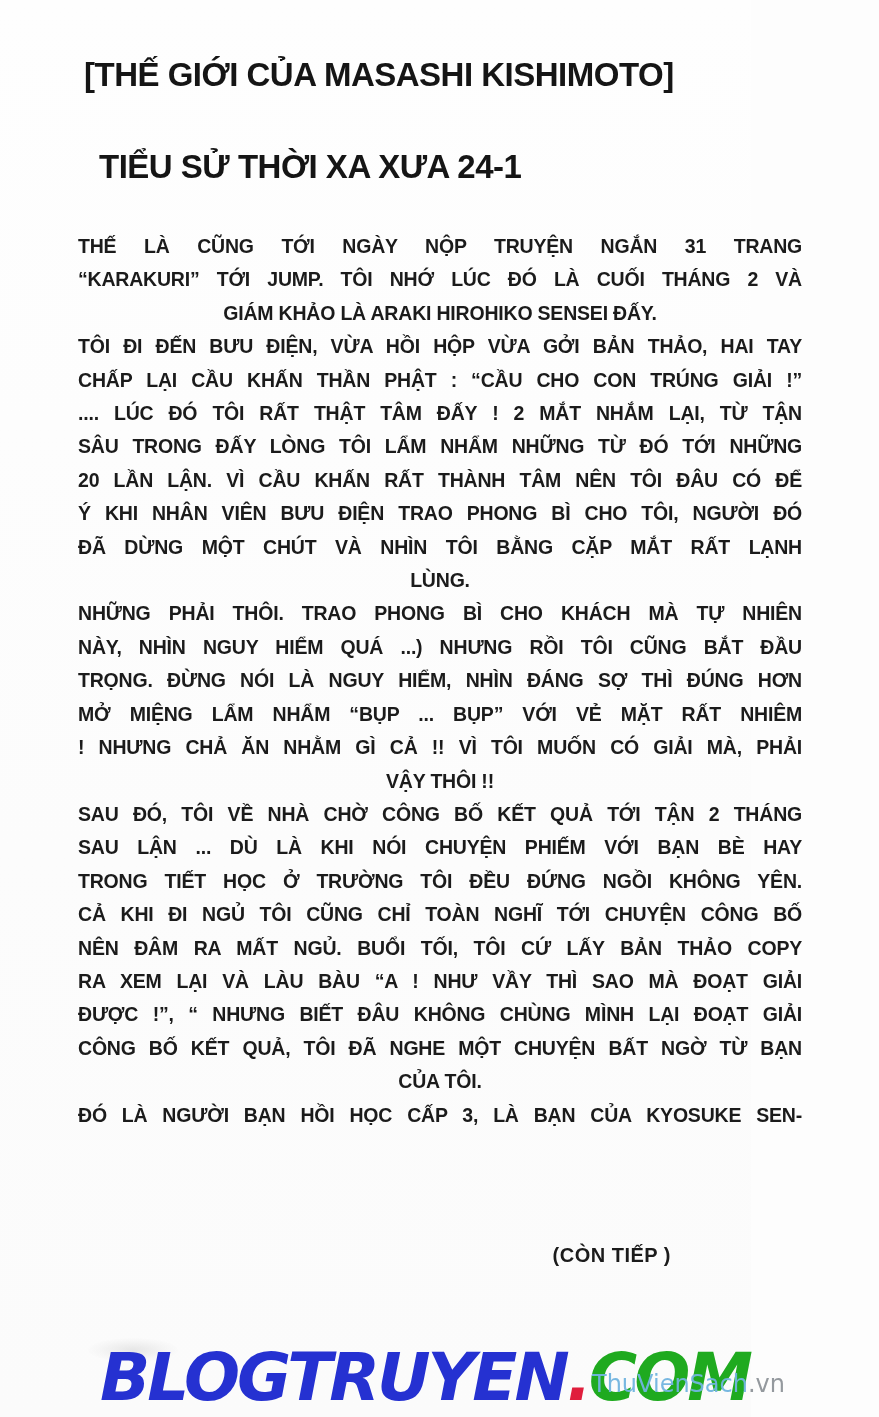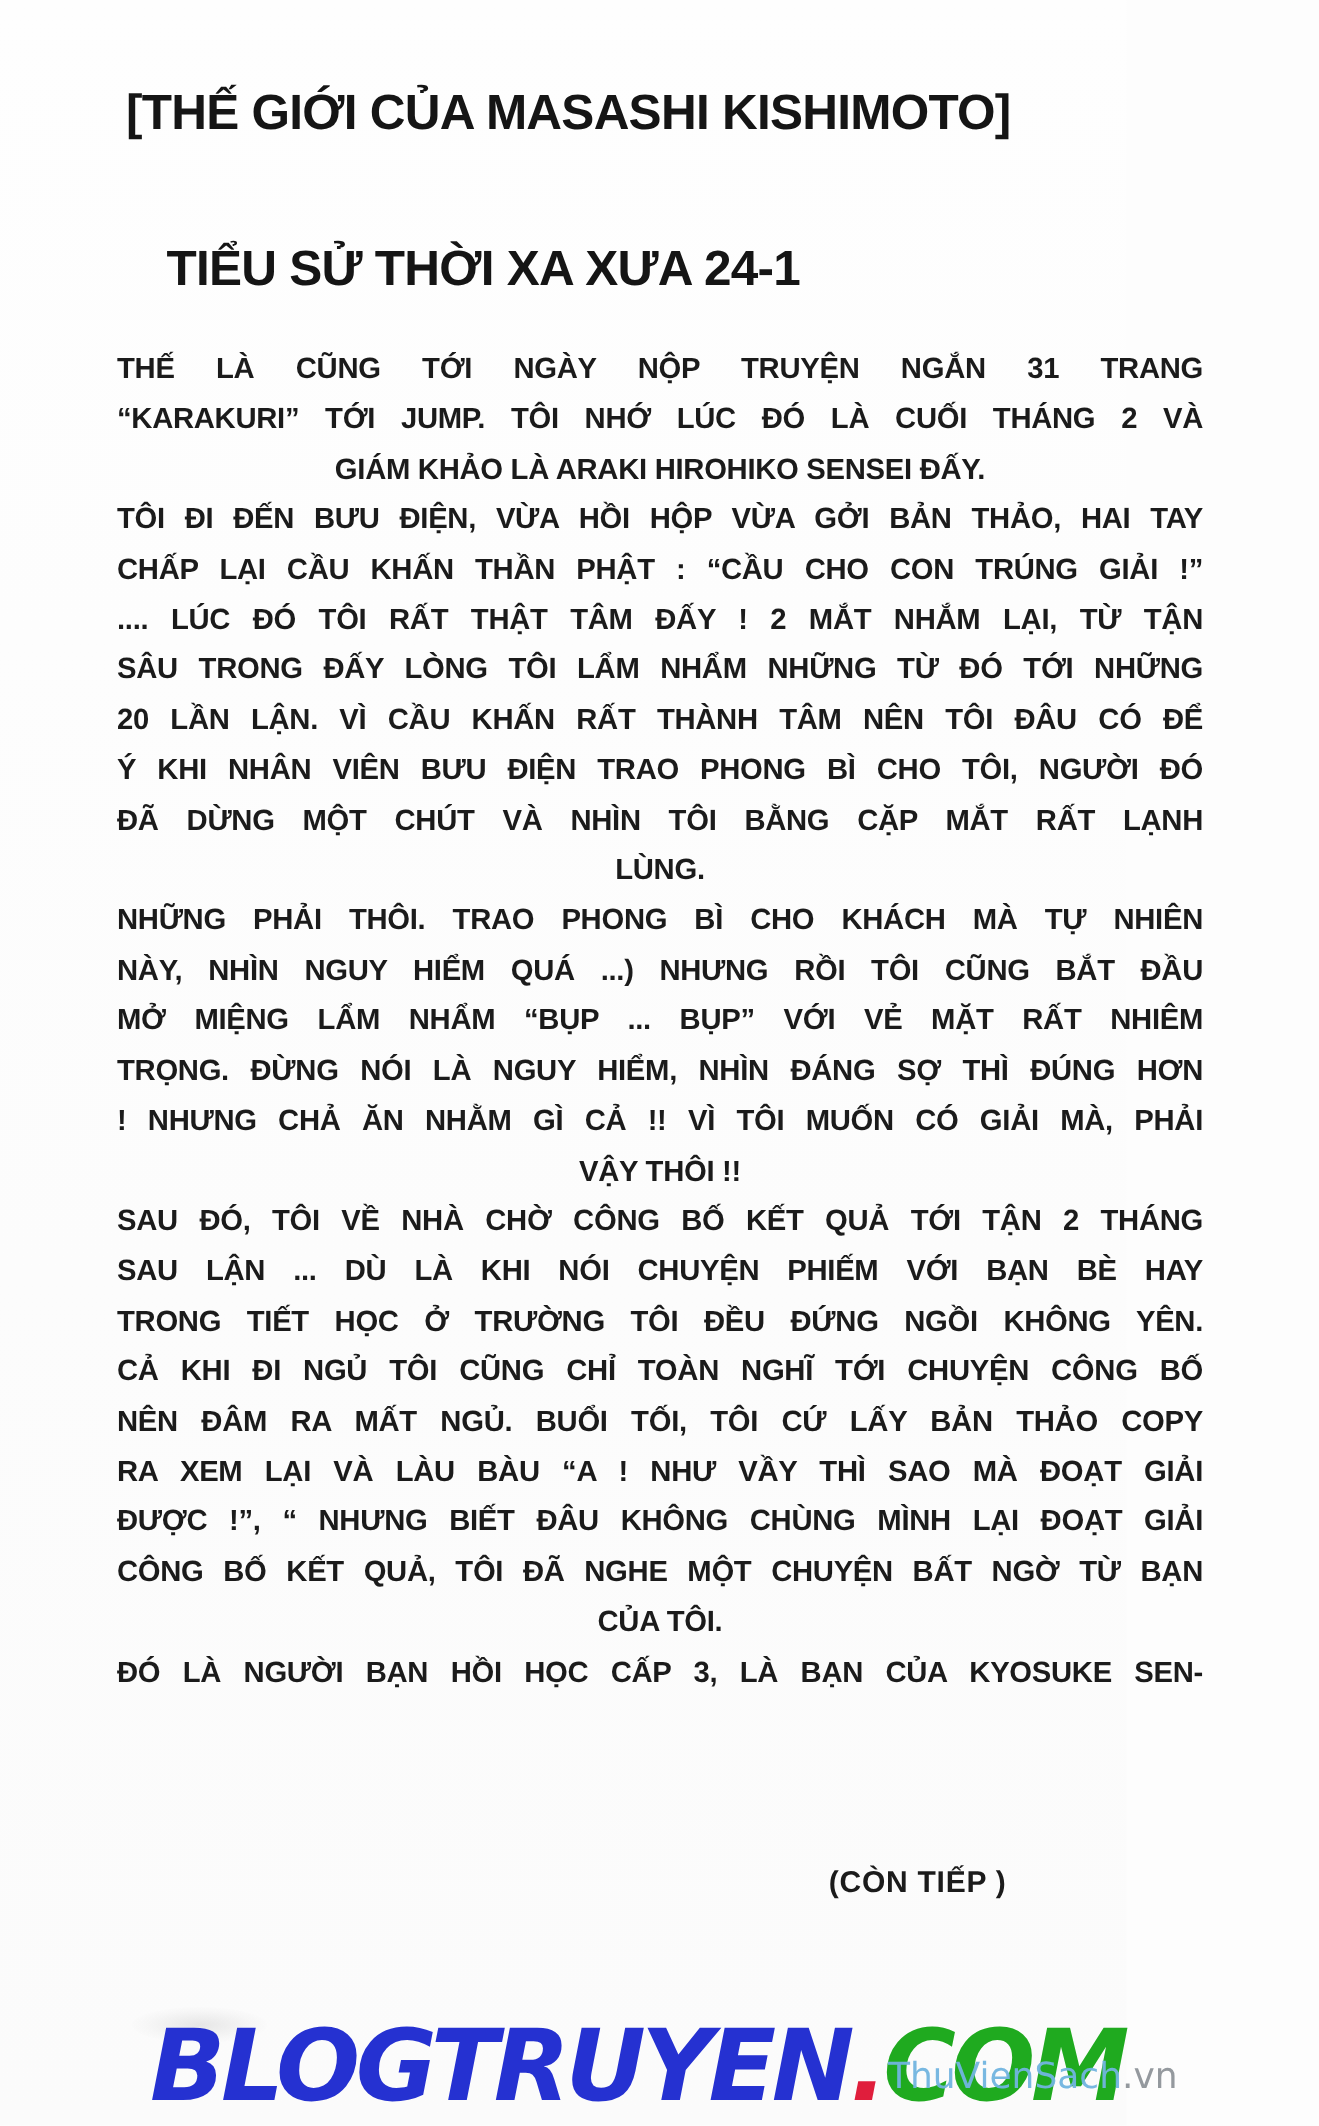--- a/index.html
+++ b/index.html
@@ -23,21 +23,21 @@
     position: absolute;
     left: 84px;
     top: 56px;
     font-size: 33px;
     font-weight: bold;
     letter-spacing: -0.5px;
     white-space: nowrap;
     color: #151515;
   }
   .page-subtitle {
-    margin: 12px;
+    margin: 0;
     position: absolute;
     left: 99px;
     top: 148px;
     font-size: 33px;
     font-weight: bold;
     letter-spacing: -0.5px;
     white-space: nowrap;
     color: #151515;
   }
   .body-text {
@@ -129,22 +129,22 @@
       <div class="line just">TÔI ĐI ĐẾN BƯU ĐIỆN, VỪA HỒI HỘP VỪA GỞI BẢN THẢO, HAI TAY</div>
       <div class="line just">CHẤP LẠI CẦU KHẤN THẦN PHẬT : “CẦU CHO CON TRÚNG GIẢI !”</div>
       <div class="line just">.... LÚC ĐÓ TÔI RẤT THẬT TÂM ĐẤY ! 2 MẮT NHẮM LẠI, TỪ TẬN</div>
       <div class="line just">SÂU TRONG ĐẤY LÒNG TÔI LẨM NHẨM NHỮNG TỪ ĐÓ TỚI NHỮNG</div>
       <div class="line just">20 LẦN LẬN. VÌ CẦU KHẤN RẤT THÀNH TÂM NÊN TÔI ĐÂU CÓ ĐỂ</div>
       <div class="line just">Ý KHI NHÂN VIÊN BƯU ĐIỆN TRAO PHONG BÌ CHO TÔI, NGƯỜI ĐÓ</div>
       <div class="line just">ĐÃ DỪNG MỘT CHÚT VÀ NHÌN TÔI BẰNG CẶP MẮT RẤT LẠNH</div>
       <div class="line">LÙNG.</div>
       <div class="line just">NHỮNG PHẢI THÔI. TRAO PHONG BÌ CHO KHÁCH MÀ TỰ NHIÊN</div>
       <div class="line just">NÀY, NHÌN NGUY HIỂM QUÁ ...) NHƯNG RỒI TÔI CŨNG BẮT ĐẦU</div>
+      <div class="line just">TRỌNG. ĐỪNG NÓI LÀ NGUY HIỂM, NHÌN ĐÁNG SỢ THÌ ĐÚNG HƠN</div>
       <div class="line just">MỞ MIỆNG LẨM NHẨM “BỤP ... BỤP” VỚI VẺ MẶT RẤT NHIÊM</div>
-      <div class="line just">TRỌNG. ĐỪNG NÓI LÀ NGUY HIỂM, NHÌN ĐÁNG SỢ THÌ ĐÚNG HƠN</div>
       <div class="line just">! NHƯNG CHẢ ĂN NHẰM GÌ CẢ !! VÌ TÔI MUỐN CÓ GIẢI MÀ, PHẢI</div>
       <div class="line">VẬY THÔI !!</div>
       <div class="line just">SAU ĐÓ, TÔI VỀ NHÀ CHỜ CÔNG BỐ KẾT QUẢ TỚI TẬN 2 THÁNG</div>
       <div class="line just">SAU LẬN ... DÙ LÀ KHI NÓI CHUYỆN PHIẾM VỚI BẠN BÈ HAY</div>
       <div class="line just">TRONG TIẾT HỌC Ở TRƯỜNG TÔI ĐỀU ĐỨNG NGỒI KHÔNG YÊN.</div>
       <div class="line just">CẢ KHI ĐI NGỦ TÔI CŨNG CHỈ TOÀN NGHĨ TỚI CHUYỆN CÔNG BỐ</div>
       <div class="line just">NÊN ĐÂM RA MẤT NGỦ. BUỔI TỐI, TÔI CỨ LẤY BẢN THẢO COPY</div>
       <div class="line just">RA XEM LẠI VÀ LÀU BÀU “A ! NHƯ VẦY THÌ SAO MÀ ĐOẠT GIẢI</div>
       <div class="line just">ĐƯỢC !”, “ NHƯNG BIẾT ĐÂU KHÔNG CHÙNG MÌNH LẠI ĐOẠT GIẢI</div>
       <div class="line just">CÔNG BỐ KẾT QUẢ, TÔI ĐÃ NGHE MỘT CHUYỆN BẤT NGỜ TỪ BẠN</div>

